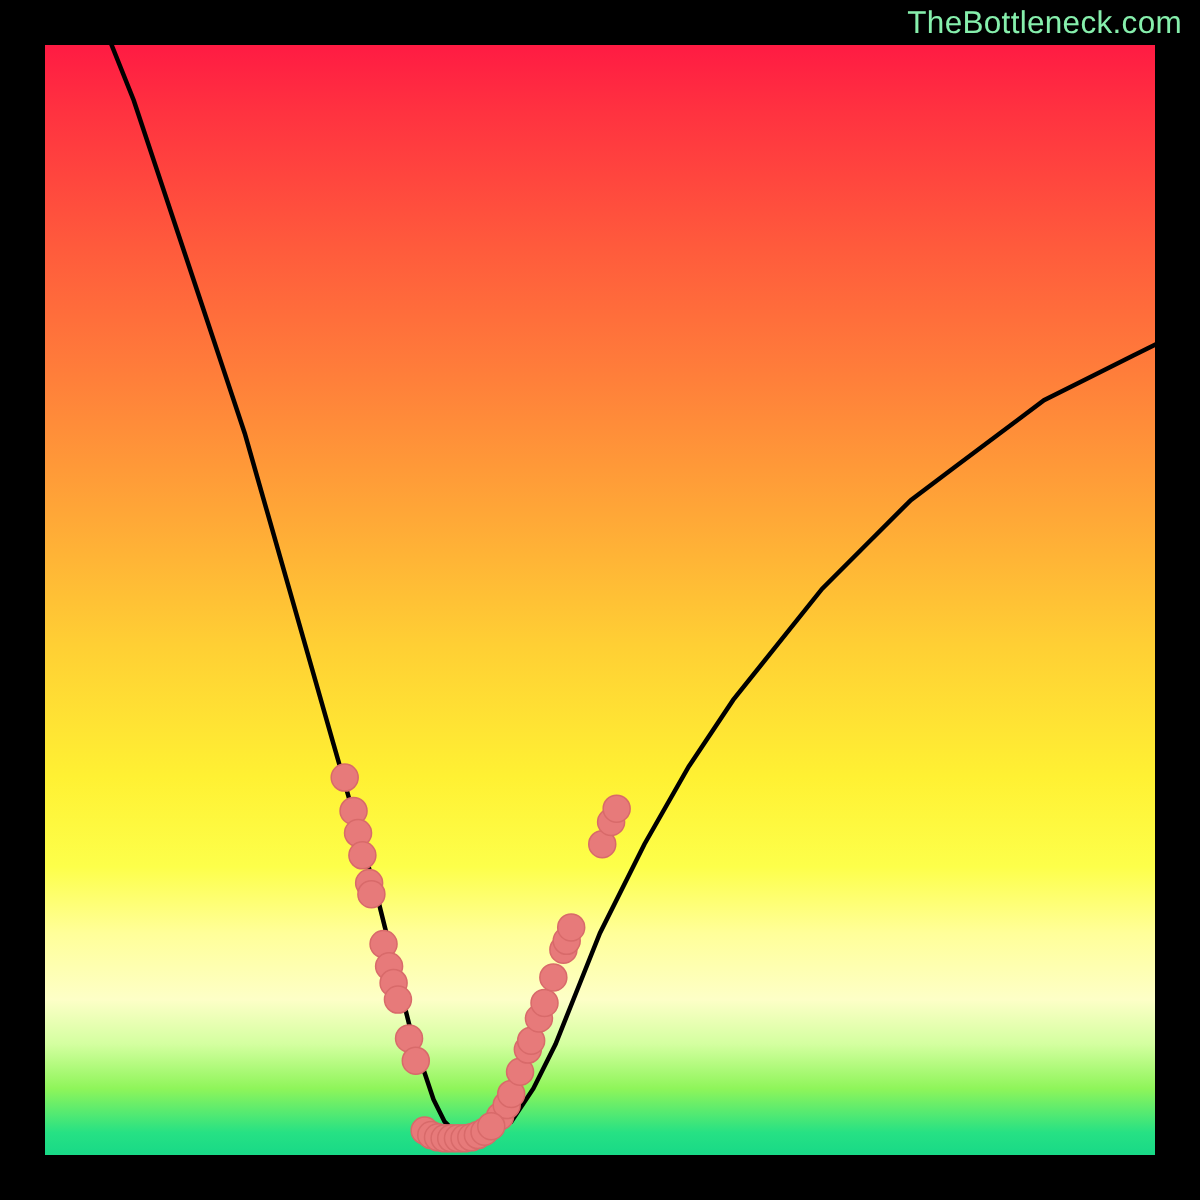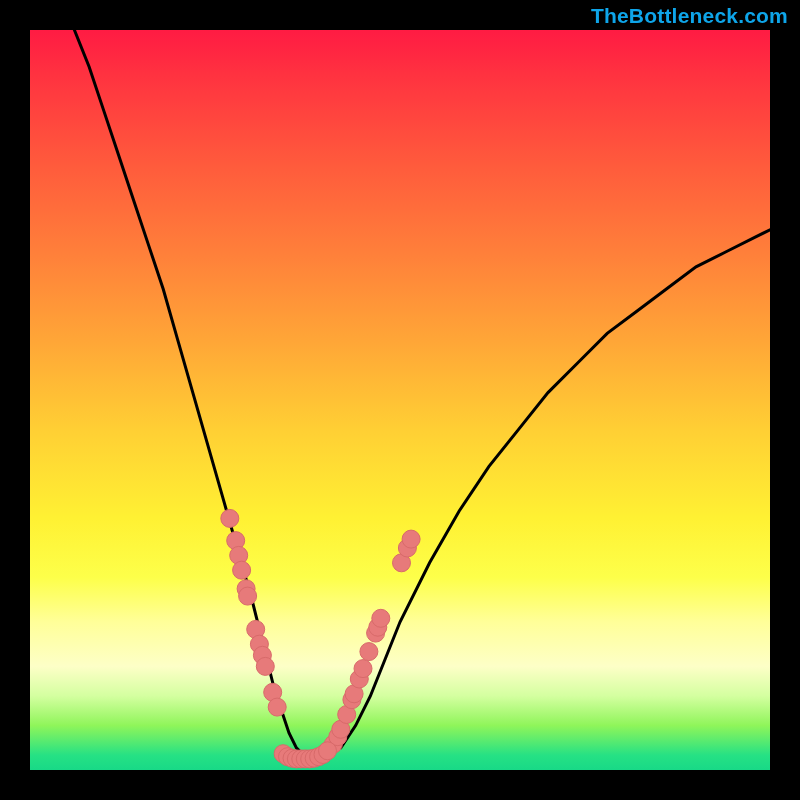--- a/index.html
+++ b/index.html
@@ -41,23 +41,23 @@
       #d4ffa0 90%,
       #8ff55a 94%,
       #26e184 98%,
       #18d987 100%
     );
   }
   .watermark {
     position: absolute;
     top: 4px;
     right: 12px;
-    color: #0ea5e9;
+    color: #86efac;
     font-size: 21px;
-    font-weight: 700;
+    font-weight: 400;
     letter-spacing: 0.2px;
   }
   svg.curve {
     position: absolute;
     top: 0;
     left: 0;
   }
 </style>
 </head>
 <body>

